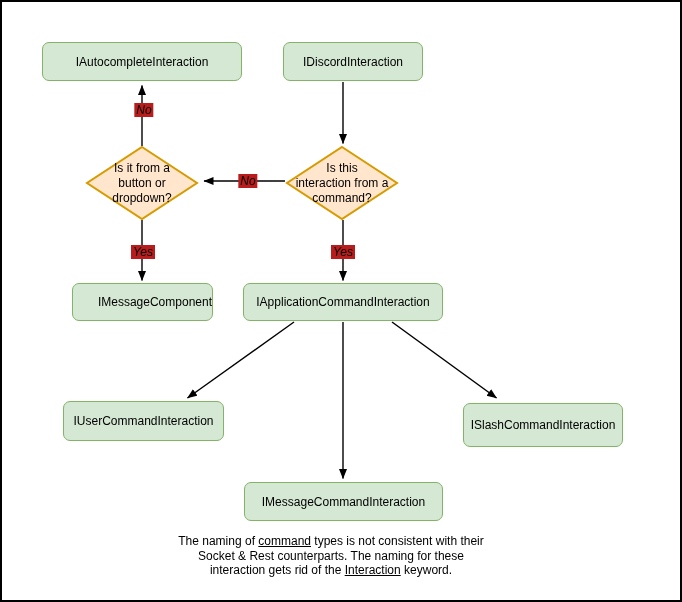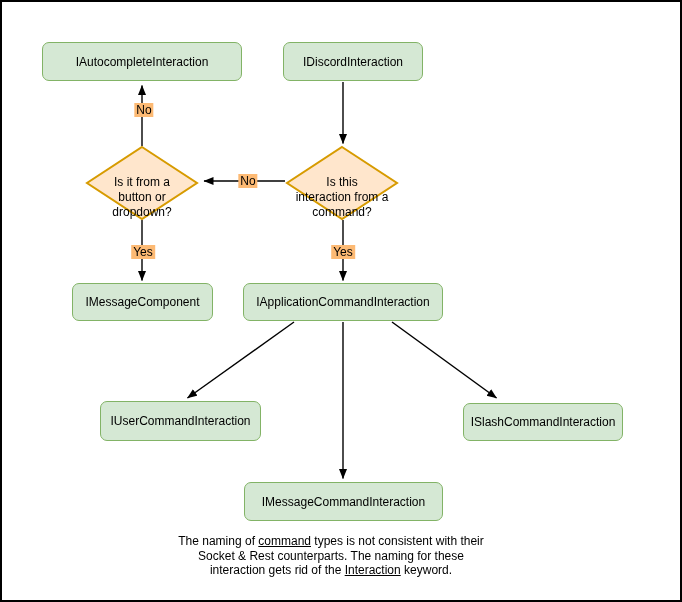--- a/index.html
+++ b/index.html
@@ -22,31 +22,32 @@
     border-radius: 7px;
     display: flex; align-items: center; justify-content: center;
     font-size: 12px; text-align: center;
     white-space: nowrap;
   }
   .diamond { position: absolute; }
   .diamond svg { display: block; overflow: visible; }
   .dtext {
     position: absolute; inset: 0;
     display: flex; flex-direction: column;
-    align-items: center; justify-content: flex-end;
+    align-items: center; justify-content: center;
     font-size: 12px; line-height: 15px; text-align: center;
   }
   .dline { white-space: nowrap; }
   .elabel {
     position: absolute;
     transform: translate(-50%, -50%);
-    background: #fdba74;
+    background: #b91c1c;
     font-size: 12px;
     padding: 0 2px;
     white-space: nowrap;
+    font-style: italic;
   }
   .note {
     position: absolute;
     left: 158px; top: 532px; width: 342px;
     font-size: 12px; line-height: 14.5px;
     text-align: center;
   }
   .note .b { font-weight: normal; }
   .note .u { text-decoration: underline; }
 </style>
@@ -72,33 +73,33 @@
   </svg>
 
   <div class="node" style="left:40px; top:40px; width:200px; height:39px;">
     <span>IAutocompleteInteraction</span>
   </div>
 
   <div class="node" style="left:281px; top:40px; width:140px; height:39px;">
     <span>IDiscordInteraction</span>
   </div>
 
-  <div class="node" style="left:70px; top:281px; width:141px; height:38px;">
+  <div class="node" style="left:70px; top:281px; width:141px; height:38px;justify-content:flex-end;">
     <span>IMessageComponent</span>
   </div>
 
   <div class="node" style="left:241px; top:281px; width:200px; height:38px;text-align:center;">
     <span>IApplicationCommandInteraction</span>
   </div>
 
-  <div class="node" style="left:61px; top:399px; width:161px; height:40px;margin-left:37px;">
+  <div class="node" style="left:61px; top:399px; width:161px; height:40px;">
     <span>IUserCommandInteraction</span>
   </div>
 
-  <div class="node" style="left:461px; top:401px; width:160px; height:38px;">
+  <div class="node" style="left:461px; top:401px; width:160px; height:44px;">
     <span>ISlashCommandInteraction</span>
   </div>
 
   <div class="node" style="left:242px; top:480px; width:199px; height:39px;">
     <span>IMessageCommandInteraction</span>
   </div>
 
   <div class="diamond" style="left:83px; top:144px; width:114px; height:74px;">
     <svg width="114" height="74">
       <polygon points="57,1 112,37 57,73 2,37" fill="#ffe6cc" stroke="#d79b00" stroke-width="2"></polygon>

